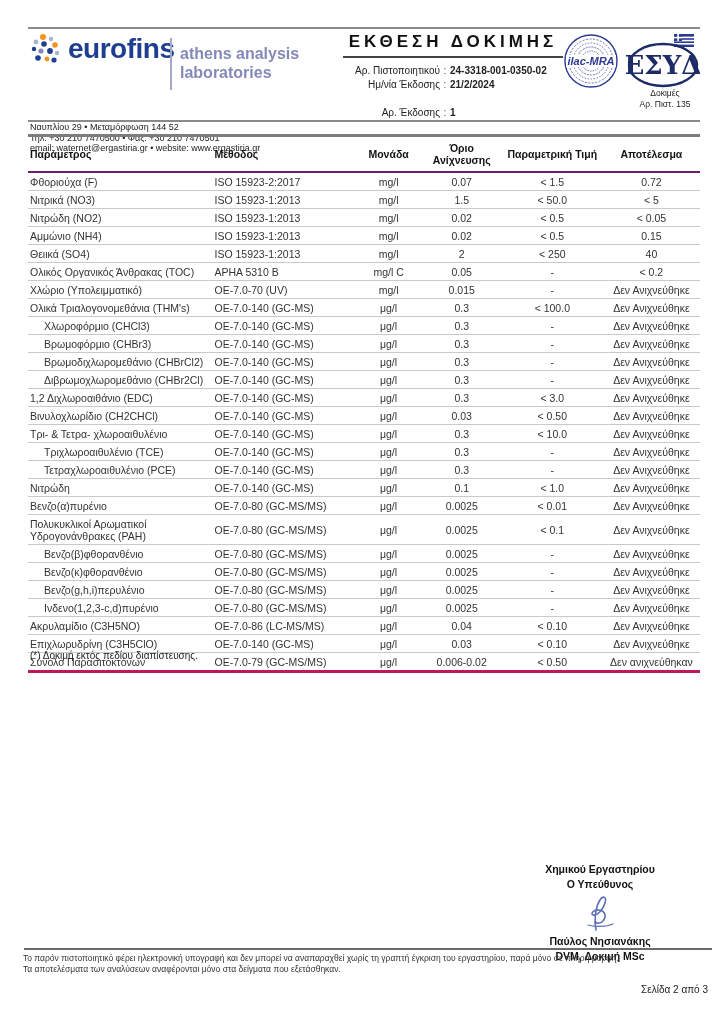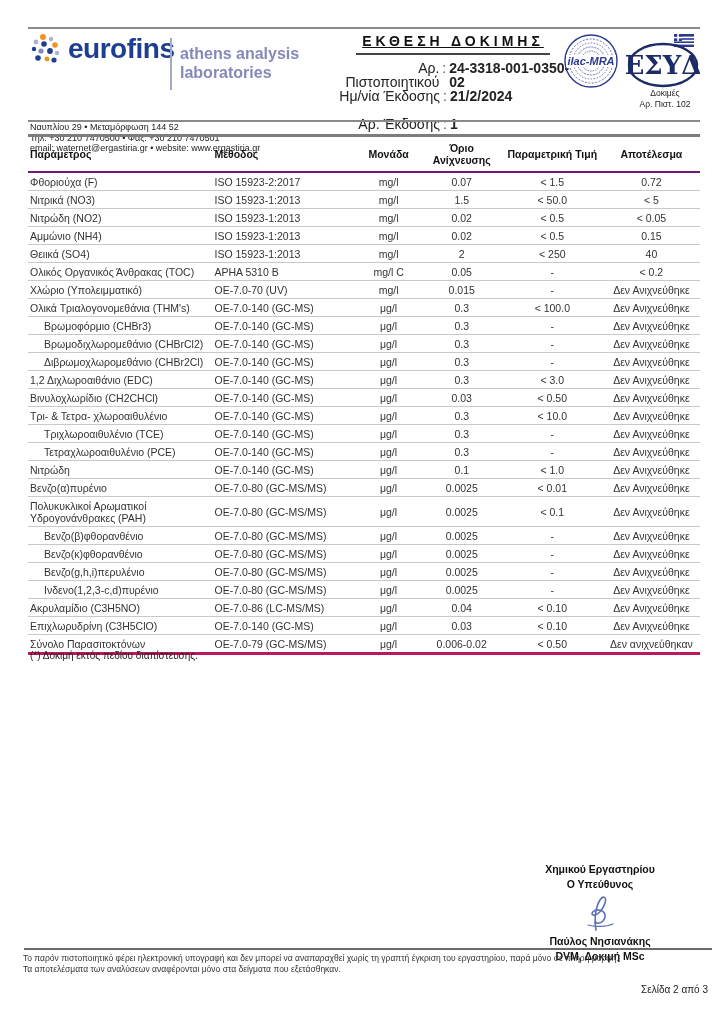--- a/index.html
+++ b/index.html
@@ -15,23 +15,23 @@
 
   
   .brand-row{position:absolute;top:32px;left:30px;display:flex;align-items:flex-start;}
   .brand-name{font-size:28px;font-weight:bold;color:#1e3f8f;letter-spacing:-0.5px;margin-left:6px;line-height:34px;}
   .brand-sep{position:absolute;top:38px;left:170px;width:2px;height:52px;background:#a3aac8;}
   .subbrand{position:absolute;top:44px;left:180px;font-size:16px;font-weight:bold;color:#8589ba;line-height:19px;}
   .contact{position:absolute;top:90px;left:30px;font-size:9px;line-height:10.5px;color:#222;margin-top:32px;}
 
   
   .report-head{position:absolute;top:32px;left:322px;width:262px;text-align:center;}
-  .report-title{display:inline-block;font-size:14px;font-weight:bold;color:#111;
-    letter-spacing:4px;border-bottom:2px solid #444;padding:0 6px 4px 6px;text-decoration:underline;}
-  .report-fields{margin-top:6px;font-size:14px;color:#222;}
+  .report-title{display:inline-block;font-size:17px;font-weight:bold;color:#111;
+    letter-spacing:4px;border-bottom:2px solid #444;padding:0 6px 4px 6px;}
+  .report-fields{margin-top:6px;font-size:10px;color:#222;}
   .field-row{display:flex;justify-content:flex-start;line-height:14px;}
   .field-label{width:118px;text-align:right;}
   .field-colon{width:10px;text-align:center;color:#555;}
   .field-value{font-weight:bold;text-align:left;}
   .field-gap{margin-top:14px;}
 
   
   .ilac{position:absolute;top:33px;left:563px;text-decoration:underline;}
   .esyd{position:absolute;top:33px;left:626px;}
   .accr-caption{position:absolute;top:88px;left:615px;width:100px;text-align:center;
@@ -142,21 +142,21 @@
       <rect x="48" y="10" width="20" height="1.6" fill="#ffffff"></rect>
       <rect x="48" y="1" width="8" height="7" fill="#2b3990"></rect>
       <rect x="51.3" y="1" width="1.6" height="7" fill="#ffffff"></rect>
       <rect x="48" y="3.8" width="8" height="1.6" fill="#ffffff"></rect>
       <ellipse cx="37" cy="32" rx="34" ry="21" fill="none" stroke="#1d2b66" stroke-width="2.4"></ellipse>
       <text x="37" y="41" text-anchor="middle" font-size="26" font-weight="bold" fill="#1d2b66" font-family="DejaVu Serif, serif">ΕΣΥΔ</text>
     </svg>
   </div>
   <div class="accr-caption">
     <div>Δοκιμές</div>
-    <div>Αρ. Πιστ. 102</div>
+    <div>Αρ. Πιστ. 135</div>
   </div>
 
   <div class="rule rule-header-bottom"></div>
 
   <table class="results">
     <thead>
       <tr>
         <th class="l col-param">Παράμετρος</th>
         <th class="l col-method">Μέθοδος</th>
         <th class="c col-unit">Μονάδα</th>
@@ -224,20 +224,28 @@
         </tr>
         <tr>
           <td class="l">Ολικά Τριαλογονομεθάνια (THM's)</td>
           <td class="l">OE-7.0-140 (GC-MS)</td>
           <td class="c">μg/l</td>
           <td class="c">0.3</td>
           <td class="c">&lt; 100.0</td>
           <td class="c">Δεν Ανιχνεύθηκε</td>
         </tr>
         <tr class="indent">
+          <td class="l">Χλωροφόρμιο (CHCl3)</td>
+          <td class="l">OE-7.0-140 (GC-MS)</td>
+          <td class="c">μg/l</td>
+          <td class="c">0.3</td>
+          <td class="c">-</td>
+          <td class="c">Δεν Ανιχνεύθηκε</td>
+        </tr>
+        <tr class="indent">
           <td class="l">Βρωμοφόρμιο (CHBr3)</td>
           <td class="l">OE-7.0-140 (GC-MS)</td>
           <td class="c">μg/l</td>
           <td class="c">0.3</td>
           <td class="c">-</td>
           <td class="c">Δεν Ανιχνεύθηκε</td>
         </tr>
         <tr class="indent">
           <td class="l">Βρωμοδιχλωρομεθάνιο (CHBrCl2)</td>
           <td class="l">OE-7.0-140 (GC-MS)</td>

